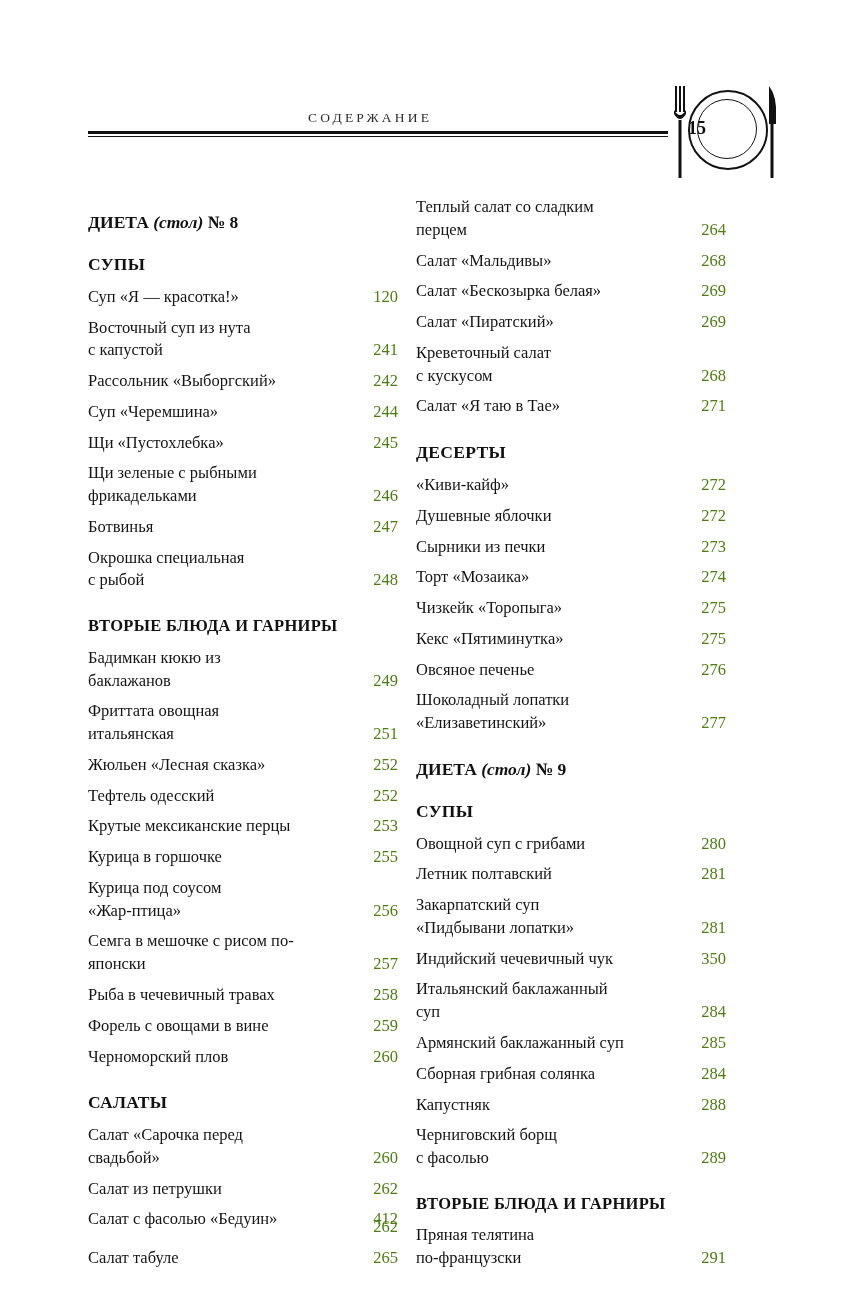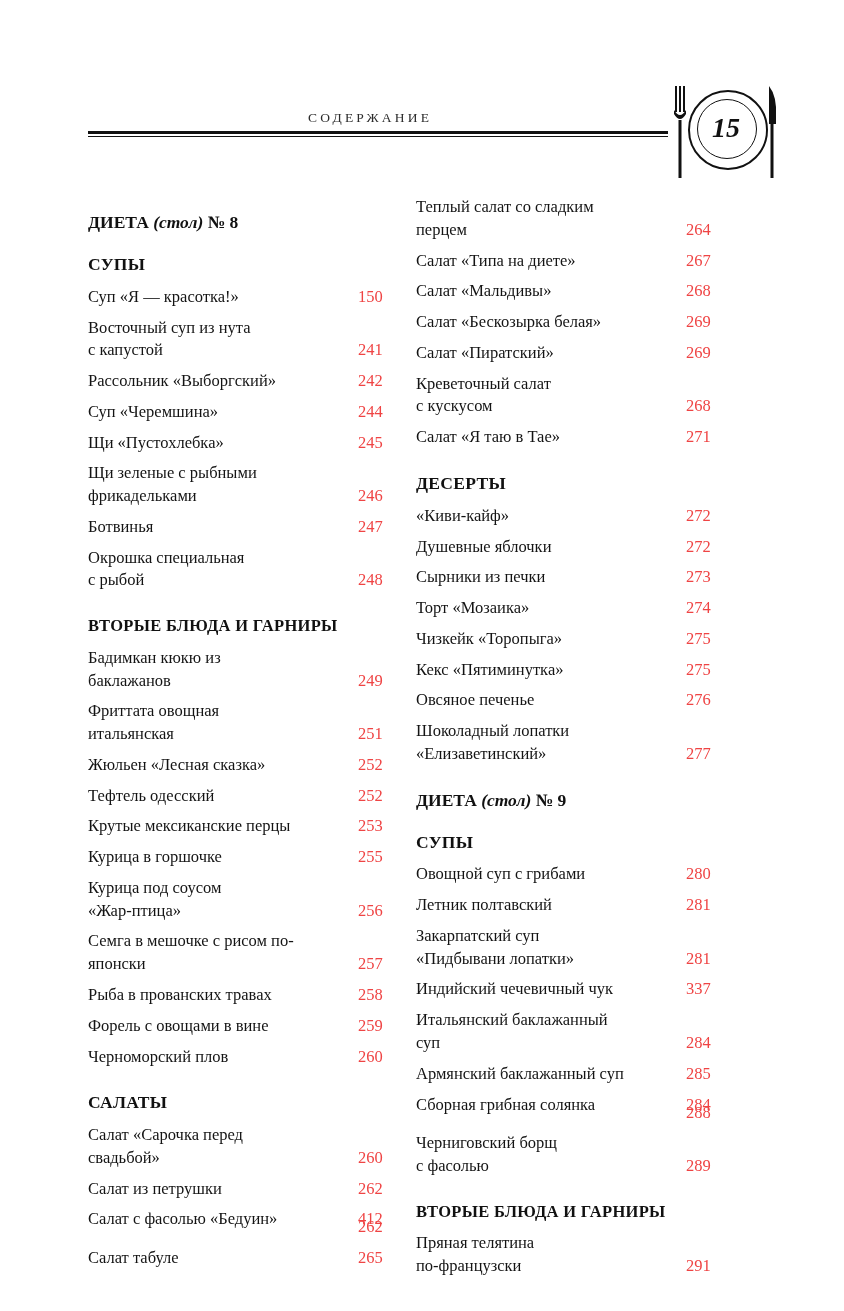--- a/index.html
+++ b/index.html
@@ -78,26 +78,25 @@
     border: 1px solid #111;
     border-radius: 50%;
   }
   .page-number {
     position: absolute;
     left: 22px;
     top: 8px;
     width: 76px;
     height: 76px;
     line-height: 76px;
-    text-align: center;
-    font-size: 28px;
+    text-align: left;
+    font-size: 18px;
     font-weight: bold;
     color: #111;
     font-family: "Liberation Serif", serif;
-    font-style: italic;
   }
   .fork {
     position: absolute;
     left: 6px; top: 0px;
     width: 16px; height: 100px;
   }
   .knife {
     position: absolute;
     left: 98px; top: 0px;
     width: 16px; height: 100px;
@@ -159,21 +158,22 @@
   .entry .label {
     display: block;
     padding-right: 46px;
     white-space: pre-line;
   }
   .entry .pagenum {
     position: absolute;
     right: 0;
     bottom: 4px;
     font-size: 16.5px;
-    color: #ef4444;
+    color: #4d7c0f;
+    text-align: right;
     width: 40px;
   }
   .entry.two .pagenum { bottom: 4px; }
 </style>
 </head>
 <body>
 
 <div class="page">
 
   <div class="header">
@@ -199,21 +199,21 @@
     </div>
   </div>
 
   <div class="columns">
     <div class="col col-left" id="col-left">
         <div class="sec-title center spaced"><span>ДИЕТА</span><span class="ital"> (стол) </span><span>№ 8</span></div>
         <div class="sec-title caps spaced">СУПЫ</div>
         <ul class="entries">
           <li class="entry">
             <span class="label">Суп «Я — красотка!»</span>
-            <span class="pagenum">150</span>
+            <span class="pagenum">120</span>
           </li>
           <li class="entry two">
             <span class="label">Восточный суп из нута
 с капустой</span>
             <span class="pagenum">241</span>
           </li>
           <li class="entry">
             <span class="label">Рассольник «Выборгский»</span>
             <span class="pagenum">242</span>
           </li>
@@ -272,21 +272,21 @@
             <span class="label">Курица под соусом
 «Жар-птица»</span>
             <span class="pagenum">256</span>
           </li>
           <li class="entry two">
             <span class="label">Семга в мешочке с рисом по-
 японски</span>
             <span class="pagenum">257</span>
           </li>
           <li class="entry">
-            <span class="label">Рыба в прованских травах</span>
+            <span class="label">Рыба в чечевичный травах</span>
             <span class="pagenum">258</span>
           </li>
           <li class="entry">
             <span class="label">Форель с овощами в вине</span>
             <span class="pagenum">259</span>
           </li>
           <li class="entry">
             <span class="label">Черноморский плов</span>
             <span class="pagenum">260</span>
           </li>
@@ -316,24 +316,20 @@
         </ul>
       </div>
     <div class="col col-right" id="col-right">
         <ul class="entries">
           <li class="entry two">
             <span class="label">Теплый салат со сладким
 перцем</span>
             <span class="pagenum">264</span>
           </li>
           <li class="entry">
-            <span class="label">Салат «Типа на диете»</span>
-            <span class="pagenum">267</span>
-          </li>
-          <li class="entry">
             <span class="label">Салат «Мальдивы»</span>
             <span class="pagenum">268</span>
           </li>
           <li class="entry">
             <span class="label">Салат «Бескозырка белая»</span>
             <span class="pagenum">269</span>
           </li>
           <li class="entry">
             <span class="label">Салат «Пиратский»</span>
             <span class="pagenum">269</span>
@@ -395,36 +391,37 @@
             <span class="label">Летник полтавский</span>
             <span class="pagenum">281</span>
           </li>
           <li class="entry two">
             <span class="label">Закарпатский суп
 «Пидбывани лопатки»</span>
             <span class="pagenum">281</span>
           </li>
           <li class="entry">
             <span class="label">Индийский чечевичный чук</span>
-            <span class="pagenum">337</span>
+            <span class="pagenum">350</span>
           </li>
           <li class="entry two">
             <span class="label">Итальянский баклажанный
 суп</span>
             <span class="pagenum">284</span>
           </li>
           <li class="entry">
             <span class="label">Армянский баклажанный суп</span>
             <span class="pagenum">285</span>
           </li>
           <li class="entry">
             <span class="label">Сборная грибная солянка</span>
             <span class="pagenum">284</span>
           </li>
           <li class="entry">
+            <span class="label">Капустняк</span>
             <span class="pagenum">288</span>
           </li>
           <li class="entry two">
             <span class="label">Черниговский борщ
 с фасолью</span>
             <span class="pagenum">289</span>
           </li>
         </ul>
         <div class="sec-title caps spaced wide">ВТОРЫЕ БЛЮДА И ГАРНИРЫ</div>
         <ul class="entries">

